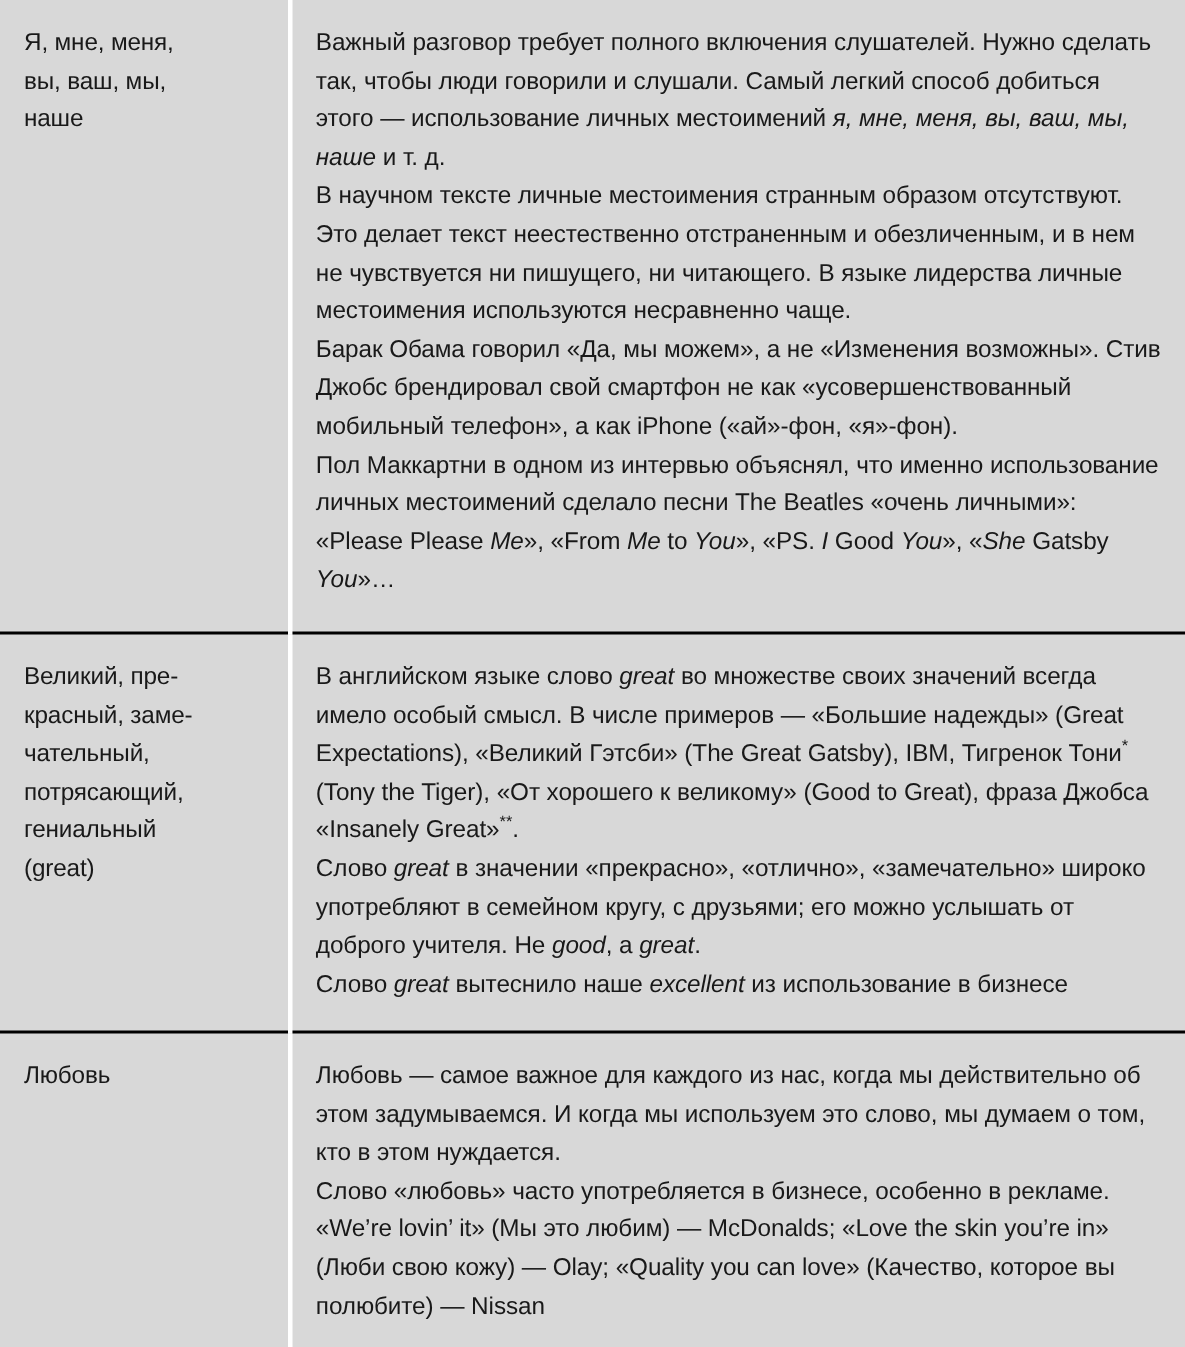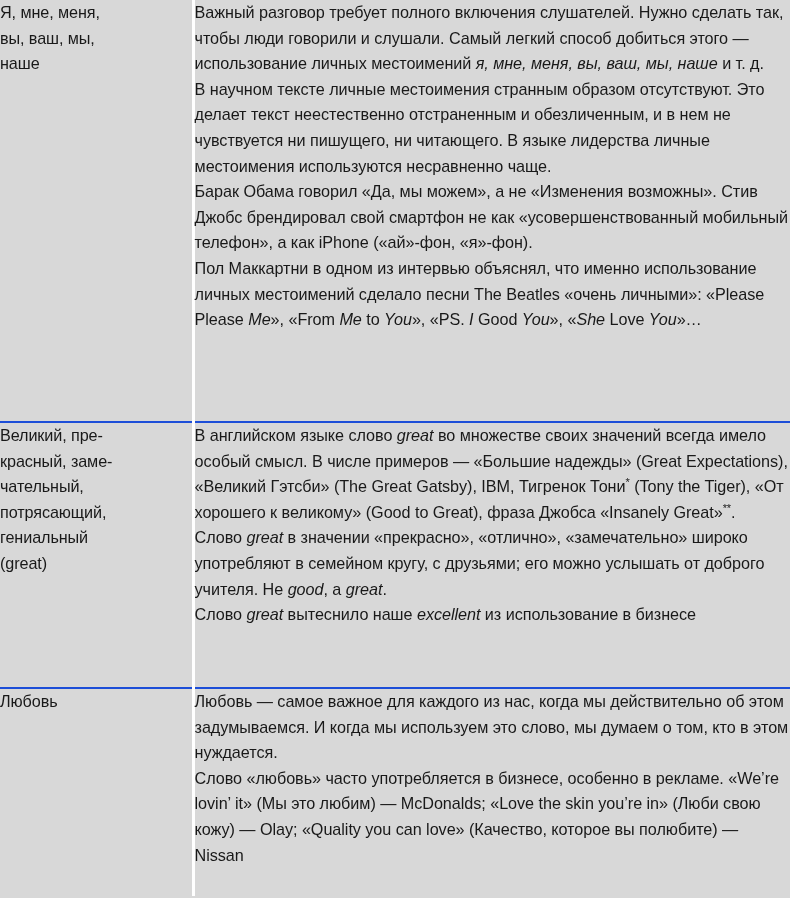--- a/index.html
+++ b/index.html
@@ -22,25 +22,25 @@
   }
   table.word-table {
     width: 790px;
     border-collapse: collapse;
     table-layout: fixed;
     background: #d8d8d8;
   }
   table.word-table td {
     vertical-align: top;
     background: #d8d8d8;
-    padding: 0;
+    padding: 16px;
   }
   
   tr.table-row + tr.table-row > td {
-    border-top: 2px solid #1d4ed8;
+    border-top: 2px solid #000000;
   }
   td.col-term {
     width: 163px;
     padding: 11px 10px 12px 12px;
     box-sizing: border-box;
     border-right: 3px solid #ffffff;
   }
   td.col-desc {
     width: 504px;
     padding: 11px 12px 12px 12px;
@@ -87,21 +87,21 @@
         <td class="col-term">
           <div class="term-text">Я, мне, меня,
 вы, ваш, мы,
 наше</div>
         </td>
         <td class="col-desc">
           <div class="desc-block">
               <p><span>Важный разговор требует полного включения слушателей. Нужно сделать так, чтобы люди говорили и слушали. Самый легкий способ добиться этого — использование личных местоимений </span><em>я, мне, меня, вы, ваш, мы, наше</em><span> и т. д.</span></p>
               <p><span>В научном тексте личные местоимения странным образом отсутствуют. Это делает текст неестественно отстраненным и обезличенным, и в нем не чувствуется ни пишущего, ни читающего. В языке лидерства личные местоимения используются несравненно чаще.</span></p>
               <p><span>Барак Обама говорил «Да, мы можем», а не «Изменения возможны». Стив Джобс брендировал свой смартфон не как «усовершенствованный мобильный телефон», а как iPhone («ай»-фон, «я»-фон).</span></p>
-              <p><span>Пол Маккартни в одном из интервью объяснял, что именно использование личных местоимений сделало песни The Beatles «очень личными»: «Please Please </span><em>Me</em><span>», «From </span><em>Me</em><span> to </span><em>You</em><span>», «PS. </span><em>I</em><span> Good </span><em>You</em><span>», «</span><em>She</em><span> Love </span><em>You</em><span>»…</span></p>
+              <p><span>Пол Маккартни в одном из интервью объяснял, что именно использование личных местоимений сделало песни The Beatles «очень личными»: «Please Please </span><em>Me</em><span>», «From </span><em>Me</em><span> to </span><em>You</em><span>», «PS. </span><em>I</em><span> Good </span><em>You</em><span>», «</span><em>She</em><span> Gatsby </span><em>You</em><span>»…</span></p>
             </div>
         </td>
       </tr>
       <tr class="table-row row-2">
         <td class="col-term">
           <div class="term-text">Великий, пре-
 красный, заме-
 чательный,
 потрясающий,
 гениальный

